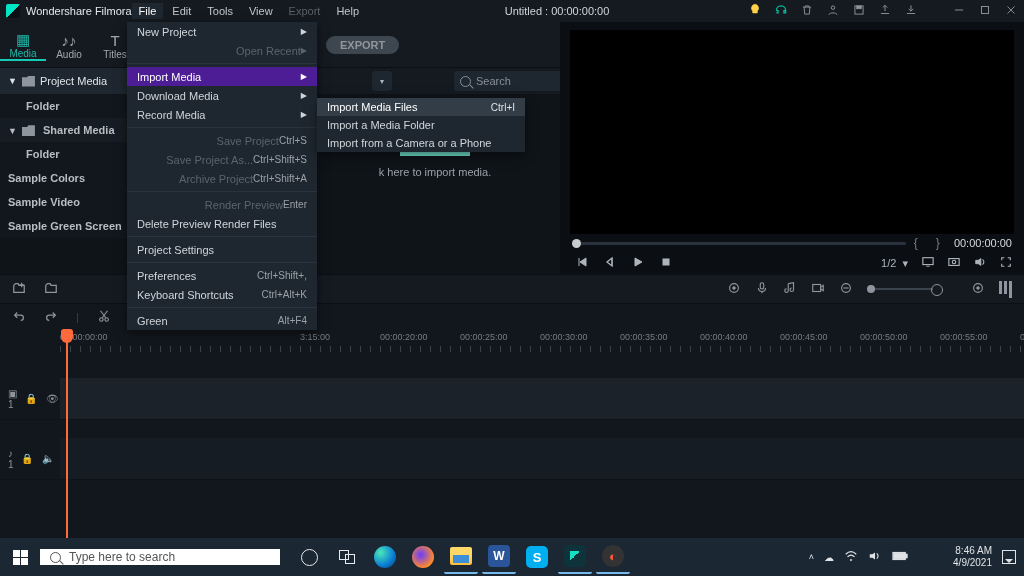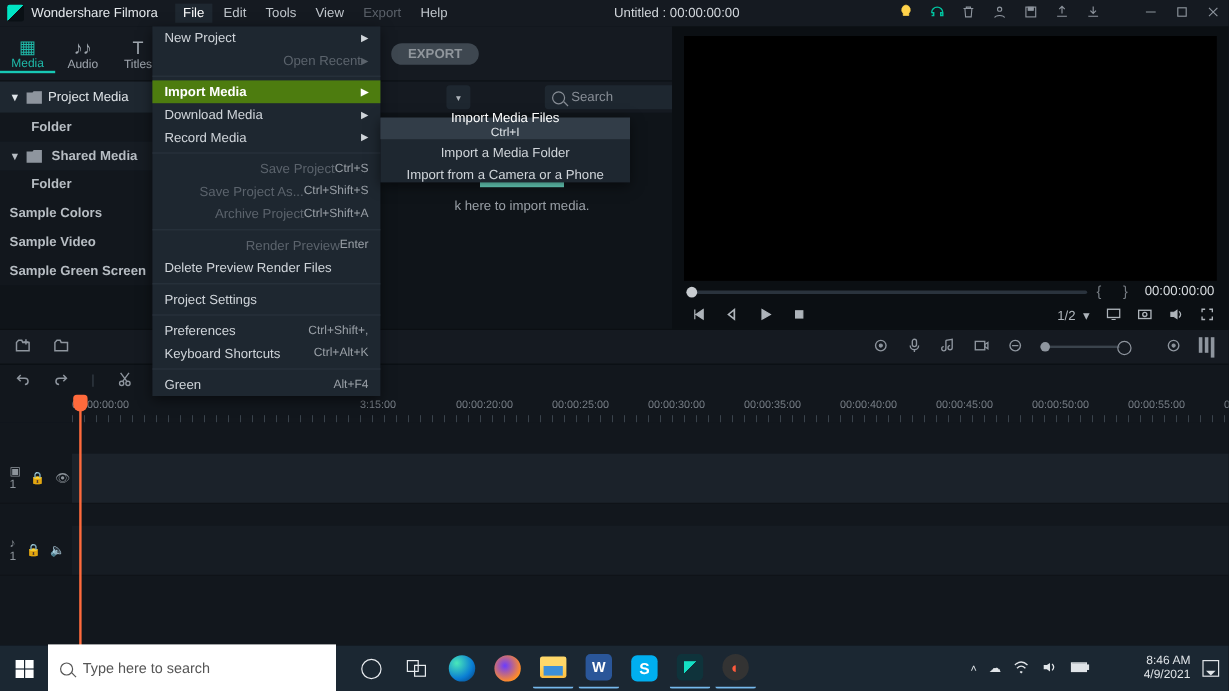--- a/index.html
+++ b/index.html
@@ -1,20 +1,20 @@
 <!DOCTYPE html>
 <html><head>
 <meta charset="utf-8">
 <style>
   * { box-sizing: border-box; margin: 0; padding: 0; font-family: "Segoe UI", Arial, sans-serif; }
   body { width: 1024px; height: 576px; background: #0f1419; color: #c0c6cc; font-size: 11px; overflow: hidden; position: relative; }
   
   .titlebar { height: 22px; background: #151a21; display: flex; align-items: center; padding: 0 6px; }
   .logo { width: 14px; height: 14px; background: linear-gradient(135deg, #00e5c5 50%, #0a1015 50%); border-radius: 2px; margin-right: 6px;}
-  .app-name { font-size: 11px; color: #e4e8ec; margin-right: 14px; }
+  .app-name { font-size: 11px; color: #e4e8ec; }
   .menu { display: flex; gap: 2px; }
   .menu span { padding: 2px 7px; cursor: default; }
   .menu .active-menu { background: #1e2730; color: #fff; }
   .menu .disabled { color: #5a6069; }
   .title-center { flex: 1; text-align: center; color: #d0d5da; font-size: 11px; }
   .title-right { display: flex; gap: 12px; align-items: center; }
   .title-right svg, .title-right .ic { width: 14px; height: 14px; fill: #8e959e; stroke:#8e959e; }
   .bulb svg { fill:#ffd24a; stroke:#ffd24a;}
   .headset svg {fill:#00c4a0; stroke:#00c4a0;}
   
@@ -42,29 +42,29 @@
   .side-area{ position:absolute; top:94px; left:0; width:160px; background:#12171d;}
   
   .dropzone { position:absolute; left:320px; top:100px; width:230px; text-align:center; color:#9aa0a7; font-size:11px;}
   .dropzone .plusbox{ width:70px; height:56px; background:#6fe1cc; margin:0 auto 10px; display:flex; align-items:center; justify-content:center; position:relative;}
   .dropzone .plusbox:before{content:""; position:absolute; top:0;left:0;right:0;height:10px;background:#4fb8a3;}
   .dropzone .plus{ font-size:26px; font-weight:bold; color:#12433b;}
   
   
   .file-menu { position:absolute; left:127px; top:22px; width:190px; background:#1e2730; box-shadow:0 3px 10px rgba(0,0,0,.5); z-index:100;}
   .file-menu .mi{ height:19px; padding:0 10px; display:flex; align-items:center; justify-content:space-between; font-size:11px; color:#d0d5da; position:relative;}
-  .file-menu .mi.hi{ background:#4d7c0f; color:#fff;font-weight:bold;}
+  .file-menu .mi.hi{ background:#4c1d95; color:#fff;}
   .file-menu .dis{ color:#5b636c;justify-content:flex-end;}
   .file-menu .sep{ height:1px; background:#2a333d; margin:3px 0;}
   .file-menu .arrow{ font-size:8px;}
   .file-menu .sc{ font-size:10px; color:#9aa0a7;}
   
   
   .sub-menu{ position:absolute; left:317px; top:98px; width:208px; background:#1e2730; box-shadow:0 3px 10px rgba(0,0,0,.5); z-index:101;}
-  .sub-menu .mi{ height:18px; padding:0 10px; display:flex; align-items:center; justify-content:flex-end; font-size:11px; color:#d0d5da;flex-direction:column;}
+  .sub-menu .mi{ height:18px; padding:0 10px; display:flex; align-items:center; justify-content:space-between; font-size:11px; color:#d0d5da;}
   .sub-menu .mi.hi{ background:#323d48; color:#fff;}
   .sub-menu .sc{font-size:10px; color:#dfe4e8;}
   
   
   .preview { position:absolute; left:560px; top:22px; right:0; height:252px; background:#0b0f13;}
   .prev-black{ position:absolute; left:10px; top:8px; right:10px; bottom:40px; background:#000;}
   .prev-ctrl{ position:absolute; bottom:0; left:0; right:0; height:40px; display:flex; flex-direction:column;}
   .scrub{ height:18px; display:flex; align-items:center; padding:0 12px; gap:8px;}
   .scrub-line{ flex:1; height:3px; background:#2a333d; border-radius:2px; position:relative;}
   .scrub-line:before{content:"";position:absolute;left:0;top:-3px;width:9px;height:9px;border-radius:50%;background:#c8ccd0;}
@@ -104,21 +104,21 @@
   .playhead{ position:absolute; left:66px; top:0; bottom:0; width:2px; }
   .playhead .stem{position:absolute; top:0;bottom:0;left:0;width:2px;background:#ff6a3c;}
   .playhead .head{ position:absolute;top:-1px;left:-5px;width:12px;height:14px;background:#ff6a3c;border-radius:3px 3px 6px 6px;}
   .second-ruler-row{ position:absolute; left:0; top:22px; width:60px; height:26px; display:flex; align-items:center; gap:10px; padding:0 8px;}
   
   
   .taskbar { position:absolute; bottom:0; left:0; right:0; height:38px; background:#1b2732; display:flex; align-items:center;}
   .tb-start{ width:40px; height:38px; display:flex;align-items:center;justify-content:center;}
   .win-logo{ width:15px;height:15px; display:grid; grid-template-columns:1fr 1fr; grid-template-rows:1fr 1fr; gap:1px;}
   .win-logo span{background:#fff;}
-  .tb-search{ flex:0 0 240px; height:40px; background:#fff; display:flex; align-items:center; padding:0 10px; gap:8px; color:#555; font-size:12px;}
+  .tb-search{ flex:0 0 240px; height:16px; background:#fff; display:flex; align-items:center; padding:0 10px; gap:8px; color:#555; font-size:12px;}
   .tb-search .mag{ border-color:#555;}
   .tb-search .mag:after{background:#555;}
   .tb-icons{ display:flex; align-items:center; gap:4px; margin-left:12px;}
   .tb-app{ width:34px; height:34px; display:flex; align-items:center; justify-content:center; border-radius:2px;}
   .tb-app.active{ border-bottom:2px solid #76b9ed;}
   .tb-circle{ width:17px;height:17px; border:1.5px solid #e7eaee; border-radius:50%;}
   .tb-task{ width:17px;height:14px; position:relative;}
   .tb-task:before,.tb-task:after{content:"";position:absolute;border:1.3px solid #e7eaee;width:8px;height:8px;}
   .tb-task:after{left:6px;top:4px;}
   .tb-edge{width:22px;height:22px;border-radius:50%;background:radial-gradient(circle at 30% 30%,#49e8b9,#0a7dd4 60%,#073a6f);}

